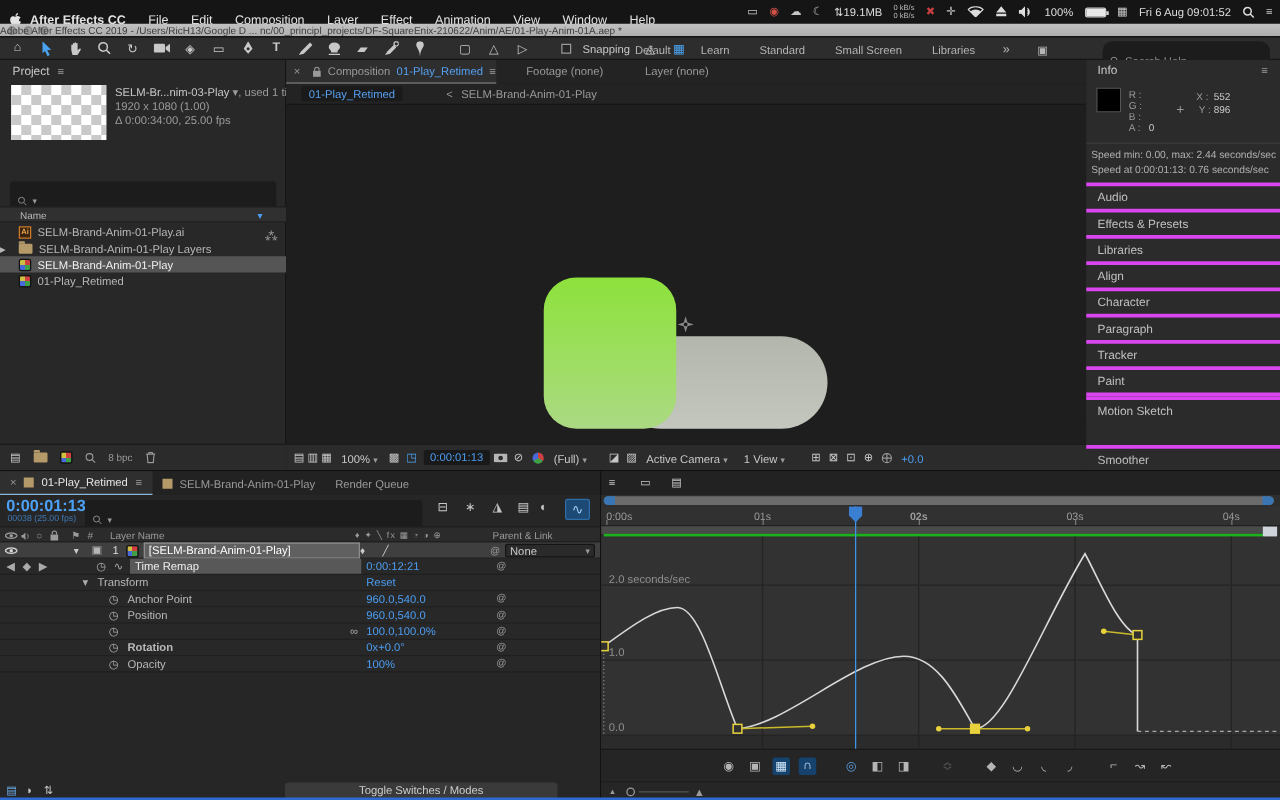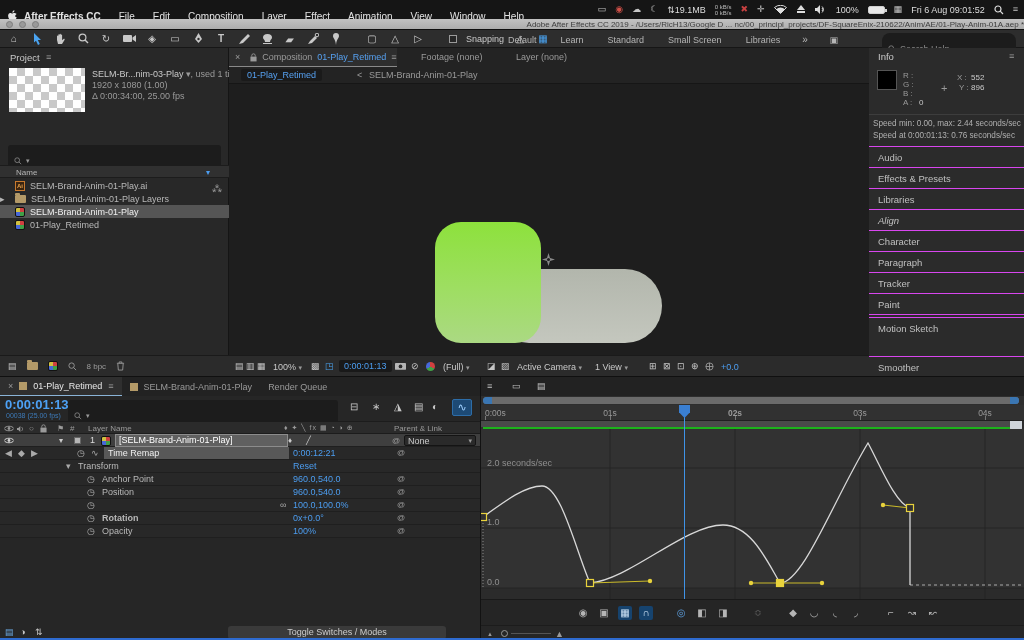--- a/index.html
+++ b/index.html
@@ -18,21 +18,21 @@
   .mbright{position:absolute;right:6px;top:0;height:19px;display:flex;align-items:center;gap:9px;font-size:9px;color:#ddd}
   .netstack{display:flex;flex-direction:column;font-size:6px;line-height:6px;color:#bbb}
   .batt{width:17px;height:8px;border:1px solid #cfcfcf;border-radius:2px;position:relative;background:linear-gradient(90deg,#e8e8e8 0 100%)}
   .batt::after{content:"";position:absolute;right:-3px;top:2px;width:2px;height:3px;background:#cfcfcf}
   .eject{width:10px;height:9px;position:relative}
   .eject::before{content:"";position:absolute;left:1px;top:0;border-left:4px solid transparent;border-right:4px solid transparent;border-bottom:5px solid #ddd}
   .eject::after{content:"";position:absolute;left:1px;bottom:1px;width:8px;height:2px;background:#ddd}
   
   .titlebar{left:0;top:19px;width:1024px;height:10px;background:linear-gradient(#c2c2c2,#adadad);display:flex;align-items:center}
   .tdot{width:7px;height:7px;border-radius:50%;background:#9a9a9a;border:1px solid #7e7e7e;margin-left:6px}
-  .wtitle{position:absolute;left:0;right:0;text-align:right;font-size:8px;color:#3c3c3c}
+  .wtitle{position:absolute;left:0;right:16px;text-align:left;font-size:8px;color:#3c3c3c}
   
   .toolbar{left:0;top:29px;width:1024px;height:19px;background:#2d2d2d;border-top:1px solid #101010;border-bottom:1px solid #161616;display:flex;align-items:center}
   .tools{display:flex;align-items:center;gap:9px;padding-left:7px}
   .tool{width:14px;height:14px;display:inline-flex;align-items:center;justify-content:center;color:#c8c8c8;font-size:10px}
   .tool.active{color:#4aa3f0}
   .chk{width:8px;height:8px;border:1px solid #9a9a9a;background:#262626;display:inline-block}
   .wsrow{position:absolute;left:508px;top:0;height:19px;display:flex;align-items:center;gap:22px;color:#b5b5b5;font-size:9px}
   .searchbox{background:#1c1c1c;border-radius:8px;display:flex;align-items:center;gap:4px;padding:16px 6px;color:#8a8a8a}
   
   .panel{background:#282828}
@@ -40,21 +40,21 @@
   
   .checker{background:#fff;background-image:conic-gradient(#c9c9c9 0 25%,#fff 0 50%,#c9c9c9 0 75%,#fff 0);background-size:16px 16px}
   .ic-ai{width:10px;height:10px;background:#3a2410;border:1px solid #c87a2e;color:#e8a34c;font-size:6px;font-weight:bold;display:inline-flex;align-items:center;justify-content:center}
   .ic-comp{width:10px;height:10px;border:1px solid #111;border-radius:2px;background:conic-gradient(#d04040 0 25%,#40a048 0 50%,#4868d8 0 75%,#d0c040 0)}
   .ic-folder{width:11px;height:8px;background:#b49a68;border-radius:1px;position:relative;display:inline-block}
   .ic-folder::before{content:"";position:absolute;left:0;top:-2px;width:5px;height:2px;background:#b49a68;border-radius:1px 1px 0 0}
   .prow{position:absolute;left:0;width:229px;height:13px;display:flex;align-items:center;gap:5px;color:#b8b8b8;font-size:9px}
   .prow.sel{background:#555;color:#f0f0f0}
   .tansq{width:8px;height:8px;background:#b49a68;display:inline-block}
   
-  .rtab{position:absolute;left:0;width:155px;height:21px;border-top:1px solid #d946ef;display:flex;align-items:center;background:#2b2b2b}
+  .rtab{position:absolute;left:0;width:155px;height:21px;border-top:3px solid #d946ef;display:flex;align-items:center;background:#2b2b2b}
   .rtab span{margin-left:9px;font-size:9.5px;color:#c0c0c0}
   
   .ttab{height:19px;display:flex;align-items:center;gap:6px;padding:0 8px;color:#9a9a9a}
   .ttab.active{background:#2f2f2f;color:#e6e6e6;border-bottom:1px solid #8ab4d8}
   .hdrico{font-size:8px;color:#9a9a9a}
   .proprow{position:absolute;left:0;width:480px;height:13px;background:#282828;border-bottom:1px solid #1f1f1f}
   .pr-name{position:absolute;top:1px;font-size:9px;color:#b8b8b8}
   .pr-val{position:absolute;left:293px;top:1px;font-size:9px;color:#4c9df0}
   .pick{position:absolute;left:397px;top:1px;font-size:8px;color:#999}
   .sw{position:absolute;top:1px;font-size:9px;color:#aaa}
@@ -371,21 +371,21 @@
     <div id="right-tabs">
         <div class="rtab" style="top: 98px;">
           <span>Audio</span>
         </div>
         <div class="rtab" style="top: 119px;">
           <span>Effects &amp; Presets</span>
         </div>
         <div class="rtab" style="top: 140px;">
           <span>Libraries</span>
         </div>
-        <div class="rtab" style="top: 161px; font-style: italic;">
+        <div class="rtab" style="top: 161px;">
           <span>Align</span>
         </div>
         <div class="rtab" style="top: 182px;">
           <span>Character</span>
         </div>
         <div class="rtab" style="top: 203px;">
           <span>Paragraph</span>
         </div>
         <div class="rtab" style="top: 224px;">
           <span>Tracker</span>

